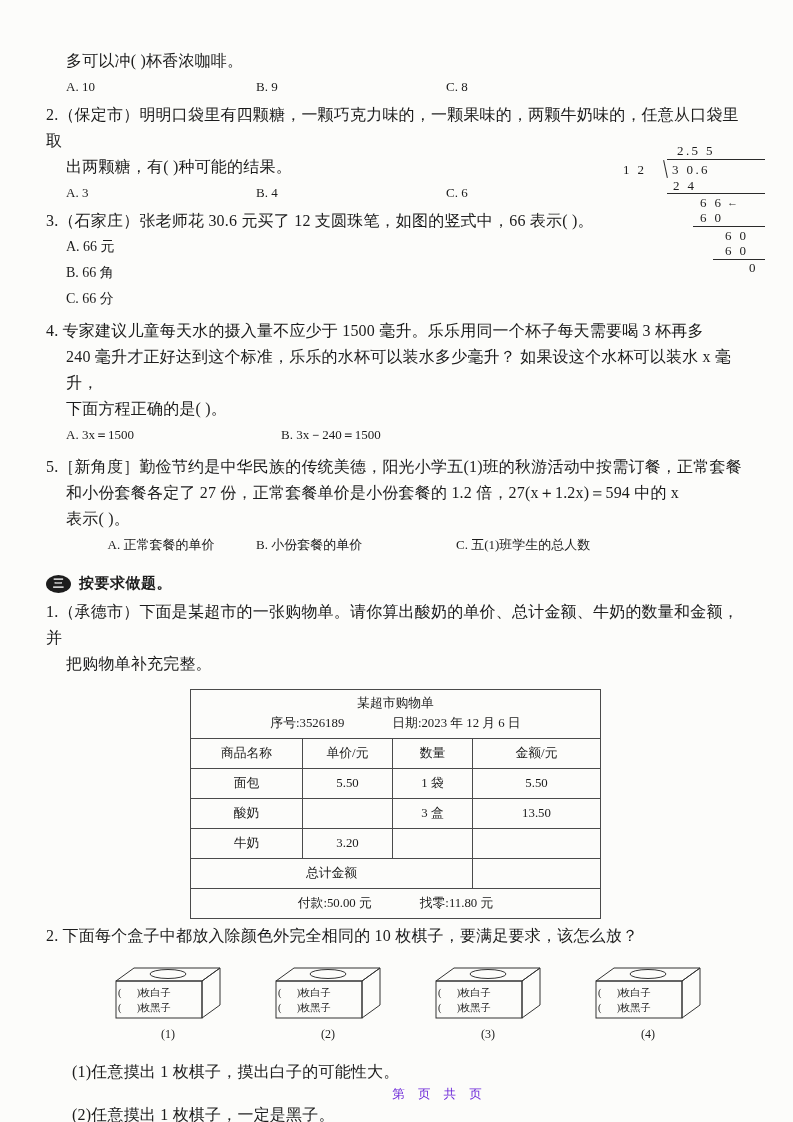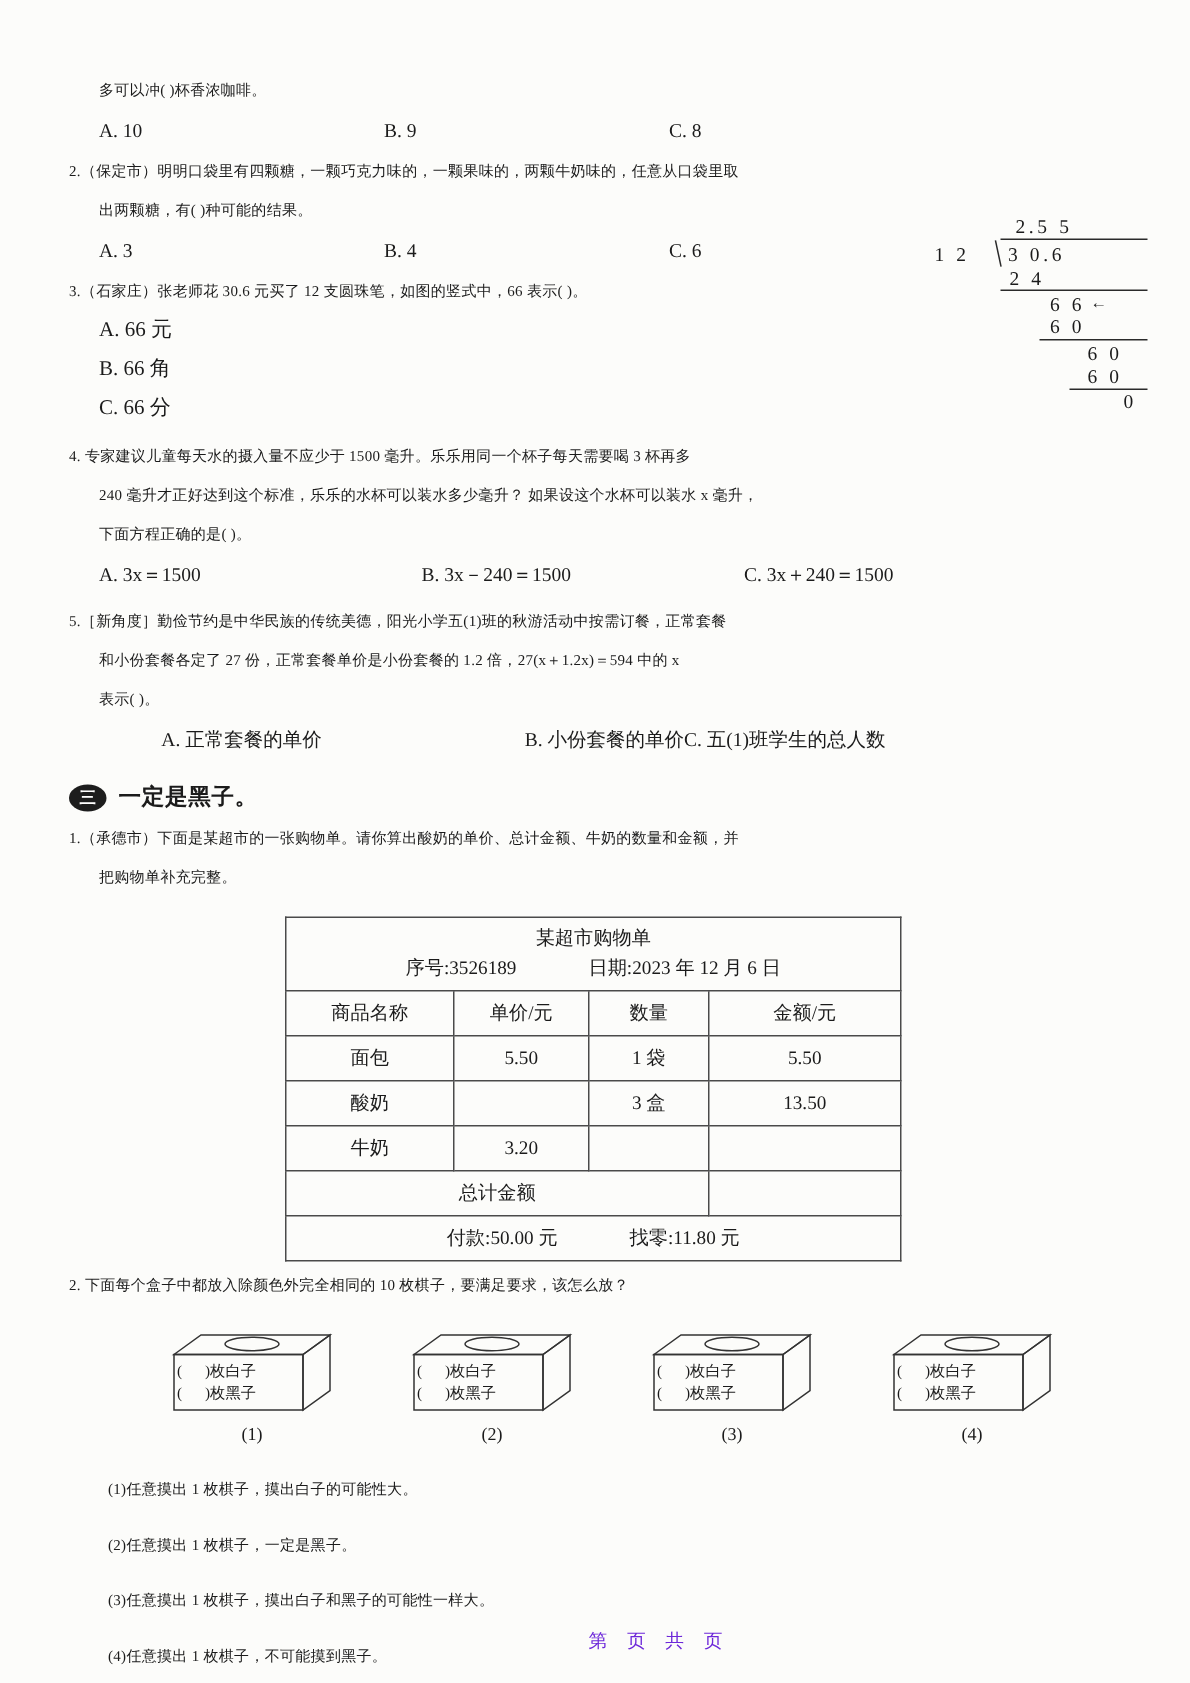--- a/index.html
+++ b/index.html
@@ -15,37 +15,37 @@
   }
   .page {
     position: absolute;
     left: 0; top: 0;
     width: 793px; height: 1122px;
     padding: 46px 48px 0 46px;
   }
 
   
   .line {
-    font-size: 10px;
+    font-size: 16px;
     line-height: 26px;
     letter-spacing: 0.2px;
   }
   .indent { padding-left: 20px; }
 
   
   .opts {
     display: flex;
     font-size: 13px;
     line-height: 26px;
     padding-left: 20px;
   }
   .opts .op { width: 190px; flex: 0 0 auto; }
   .opts.wide .op { width: 215px; }
   .opts.wide2 .op:nth-child(1) { width: 190px; text-align: center; }
-  .opts.wide2 .op:nth-child(2) { width: 200px; text-align: right; }
+  .opts.wide2 .op:nth-child(2) { width: 200px; }
 
   .stack { padding-left: 20px; font-size: 14px; line-height: 26px; }
 
   
   .q { position: relative; margin-top: 2px; }
   .q p { margin: 0; }
 
   
   .division {
     position: absolute;
@@ -240,38 +240,37 @@
     <div class="d" style="left:134px; top:117px;">0</div>
   </div>
 
   <div class="q" style="margin-top:6px;">
     <p class="line">4. 专家建议儿童每天水的摄入量不应少于 1500 毫升。乐乐用同一个杯子每天需要喝 3 杯再多</p>
     <p class="line indent">240 毫升才正好达到这个标准，乐乐的水杯可以装水多少毫升？ 如果设这个水杯可以装水 x 毫升，</p>
     <p class="line indent">下面方程正确的是(      )。</p>
     <div class="opts wide">
       <span class="op">A. 3x＝1500</span>
       <span class="op">B. 3x－240＝1500</span>
-      <span class="op">C. 3x＋240＝1500</span>
     </div>
   </div>
 
   <div class="q" style="margin-top:6px;">
     <p class="line">5.［新角度］勤俭节约是中华民族的传统美德，阳光小学五(1)班的秋游活动中按需订餐，正常套餐</p>
     <p class="line indent">和小份套餐各定了 27 份，正常套餐单价是小份套餐的 1.2 倍，27(x＋1.2x)＝594 中的 x</p>
     <p class="line indent">表示(      )。</p>
     <div class="opts wide2">
       <span class="op">A. 正常套餐的单价</span>
       <span class="op">B. 小份套餐的单价</span>
       <span class="op">C. 五(1)班学生的总人数</span>
     </div>
   </div>
 
   <div class="sec-head">
     <span class="sec-badge">三</span>
-    <span class="sec-title">一定是黑子。</span>
+    <span class="sec-title">按要求做题。</span>
   </div>
 
   <div class="q">
     <p class="line">1.（承德市）下面是某超市的一张购物单。请你算出酸奶的单价、总计金额、牛奶的数量和金额，并</p>
     <p class="line indent">把购物单补充完整。</p>
   </div>
 
   <div class="receipt-wrap">
     <table class="receipt">
       <colgroup>

